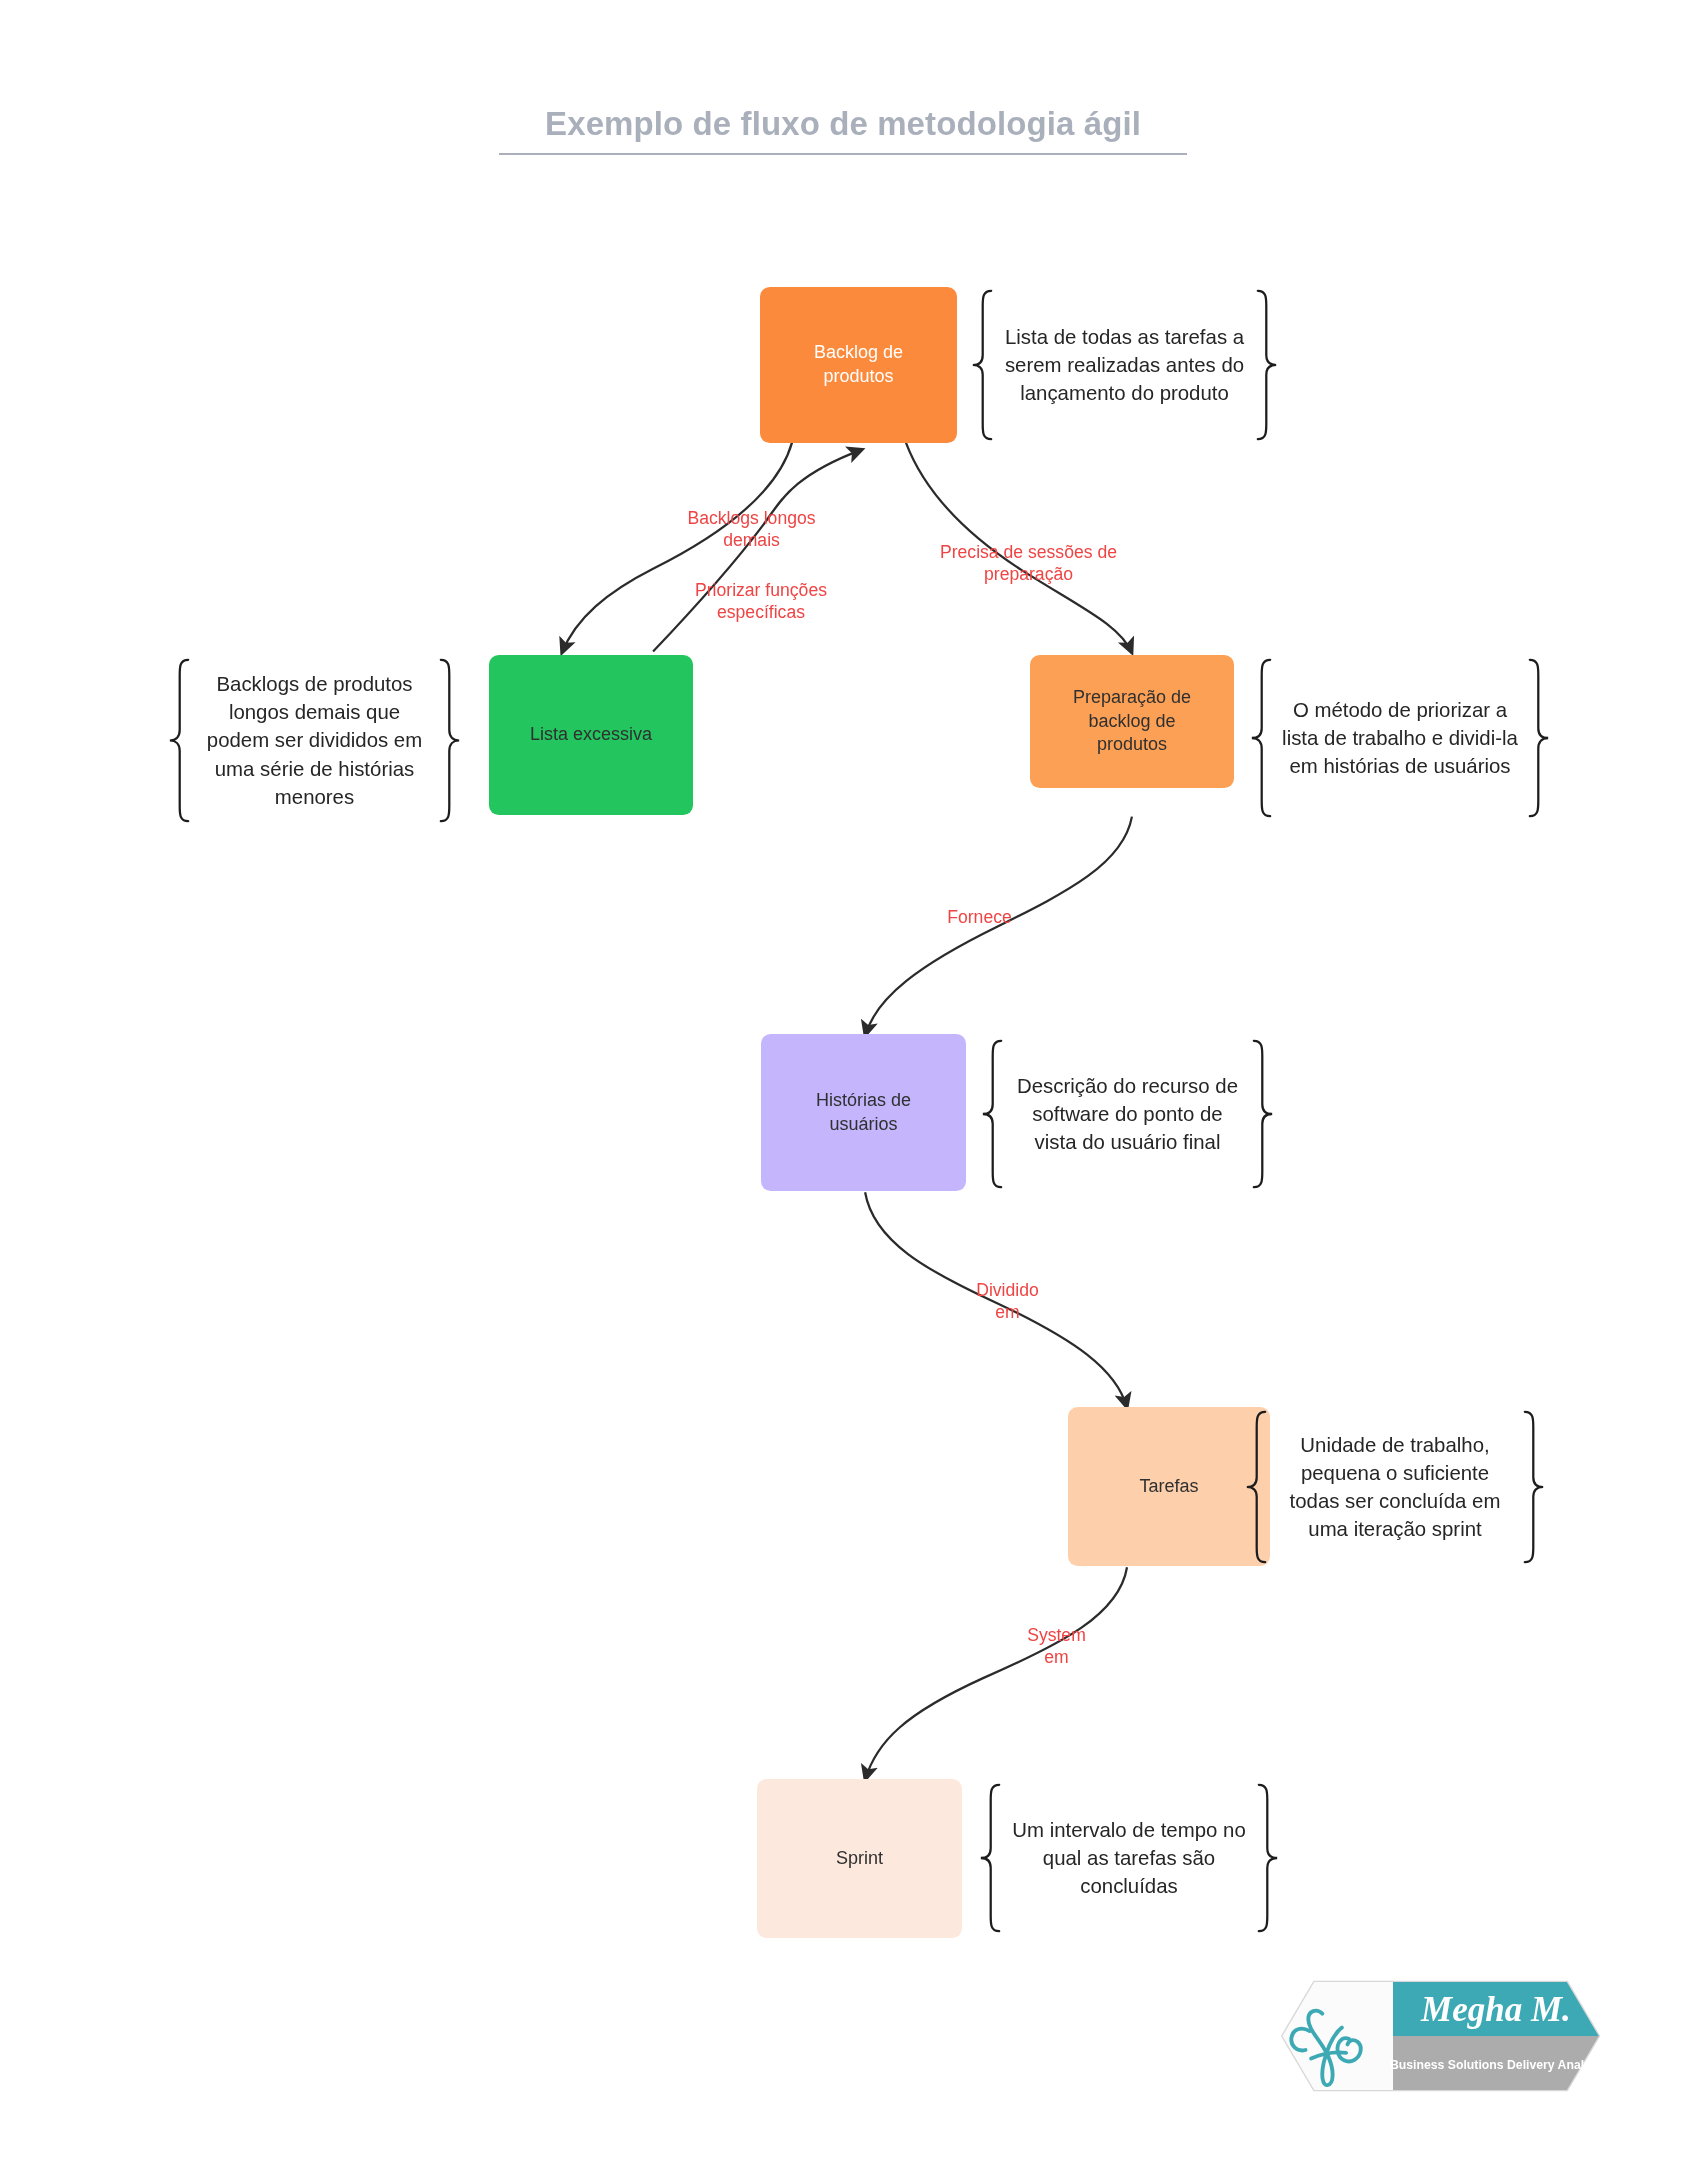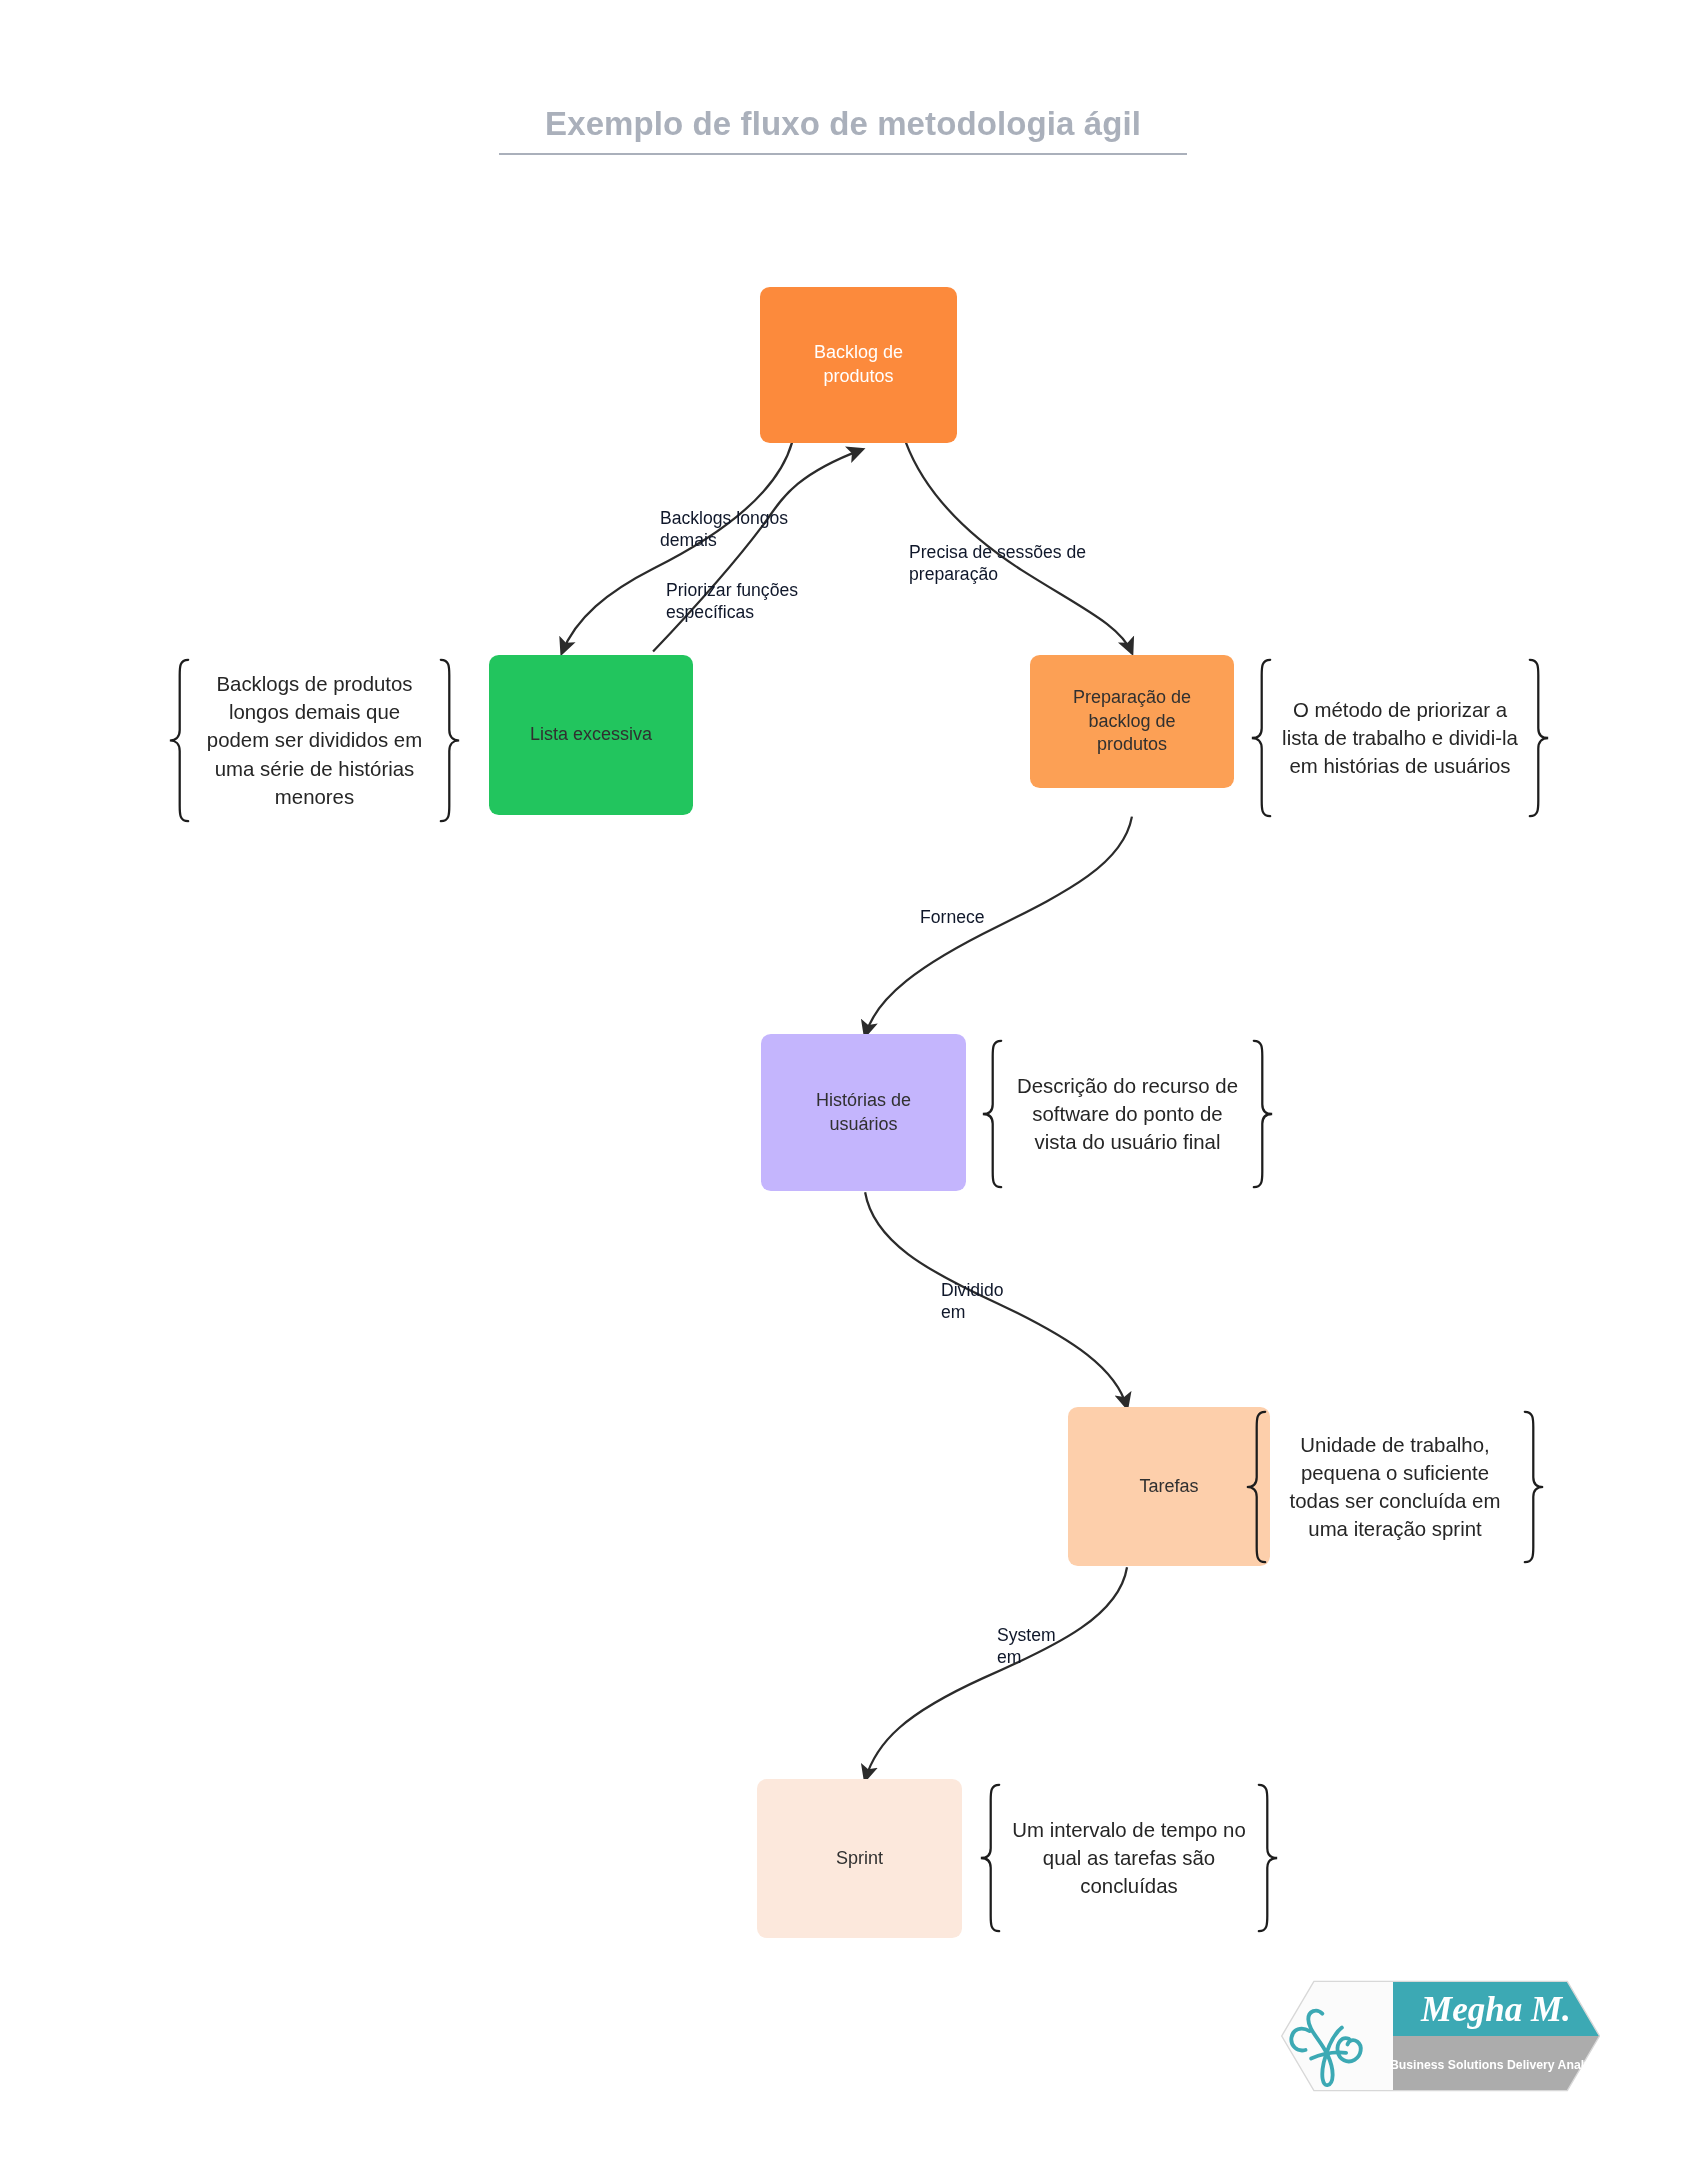--- a/index.html
+++ b/index.html
@@ -101,22 +101,22 @@
     line-height: 1.38;
     color: #262626;
     padding: 0 7px;
   }
 
   
   .edge-label {
     position: absolute;
     font-size: 17.6px;
     line-height: 1.26;
-    color: #0f172a;
-    text-align: left;
+    color: #ef4444;
+    text-align: center;
     white-space: pre-line;
   }
 
   
   #logo {
     position: absolute;
     left: 1249px;
     top: 1973px;
     width: 351px;
     height: 126px;
@@ -179,20 +179,33 @@
 backlog de
 produtos</div>
 
   <div class="node" style="left:761px; top:1034px; width:205px; height:157px; background:#c4b5fd; white-space:pre-line;">Histórias de
 usuários</div>
 
   <div class="node" style="left:1068px; top:1407px; width:202px; height:159px; background:#FDCFAB; white-space:pre-line;">Tarefas</div>
 
   <div class="node" style="left:757px; top:1779px; width:205px; height:159px; background:#FCE8DC; white-space:pre-line;">Sprint</div>
 
+  <div class="annot" style="left:970px; top:288px; width:309px; height:154px;">
+    <div class="brace">
+      <svg viewBox="0 0 34 220" preserveAspectRatio="none">
+        <path d="M30 4 C18 4 18 14 18 26 L18 96 C18 106 12 110 4 110 C12 110 18 114 18 124 L18 194 C18 206 18 216 30 216" fill="none" stroke="#1d1d1d" stroke-width="3.2" stroke-linecap="round"></path>
+      </svg>
+    </div>
+    <div class="atext">Lista de todas as tarefas a serem realizadas antes do lançamento do produto</div>
+    <div class="brace">
+      <svg viewBox="0 0 34 220" preserveAspectRatio="none">
+        <path d="M4 4 C16 4 16 14 16 26 L16 96 C16 106 22 110 30 110 C22 110 16 114 16 124 L16 194 C16 206 16 216 4 216" fill="none" stroke="#1d1d1d" stroke-width="3.2" stroke-linecap="round"></path>
+      </svg>
+    </div>
+  </div>
 
   <div class="annot" style="left:167px; top:657px; width:295px; height:167px;">
     <div class="brace">
       <svg viewBox="0 0 34 238" preserveAspectRatio="none">
         <path d="M30 4 C18 4 18 14 18 26 L18 104 C18 114 12 119 4 119 C12 119 18 124 18 134 L18 212 C18 224 18 234 30 234" fill="none" stroke="#1d1d1d" stroke-width="3.2" stroke-linecap="round"></path>
       </svg>
     </div>
     <div class="atext">Backlogs de produtos longos demais que podem ser divididos em uma série de histórias menores</div>
     <div class="brace">
       <svg viewBox="0 0 34 238" preserveAspectRatio="none">

